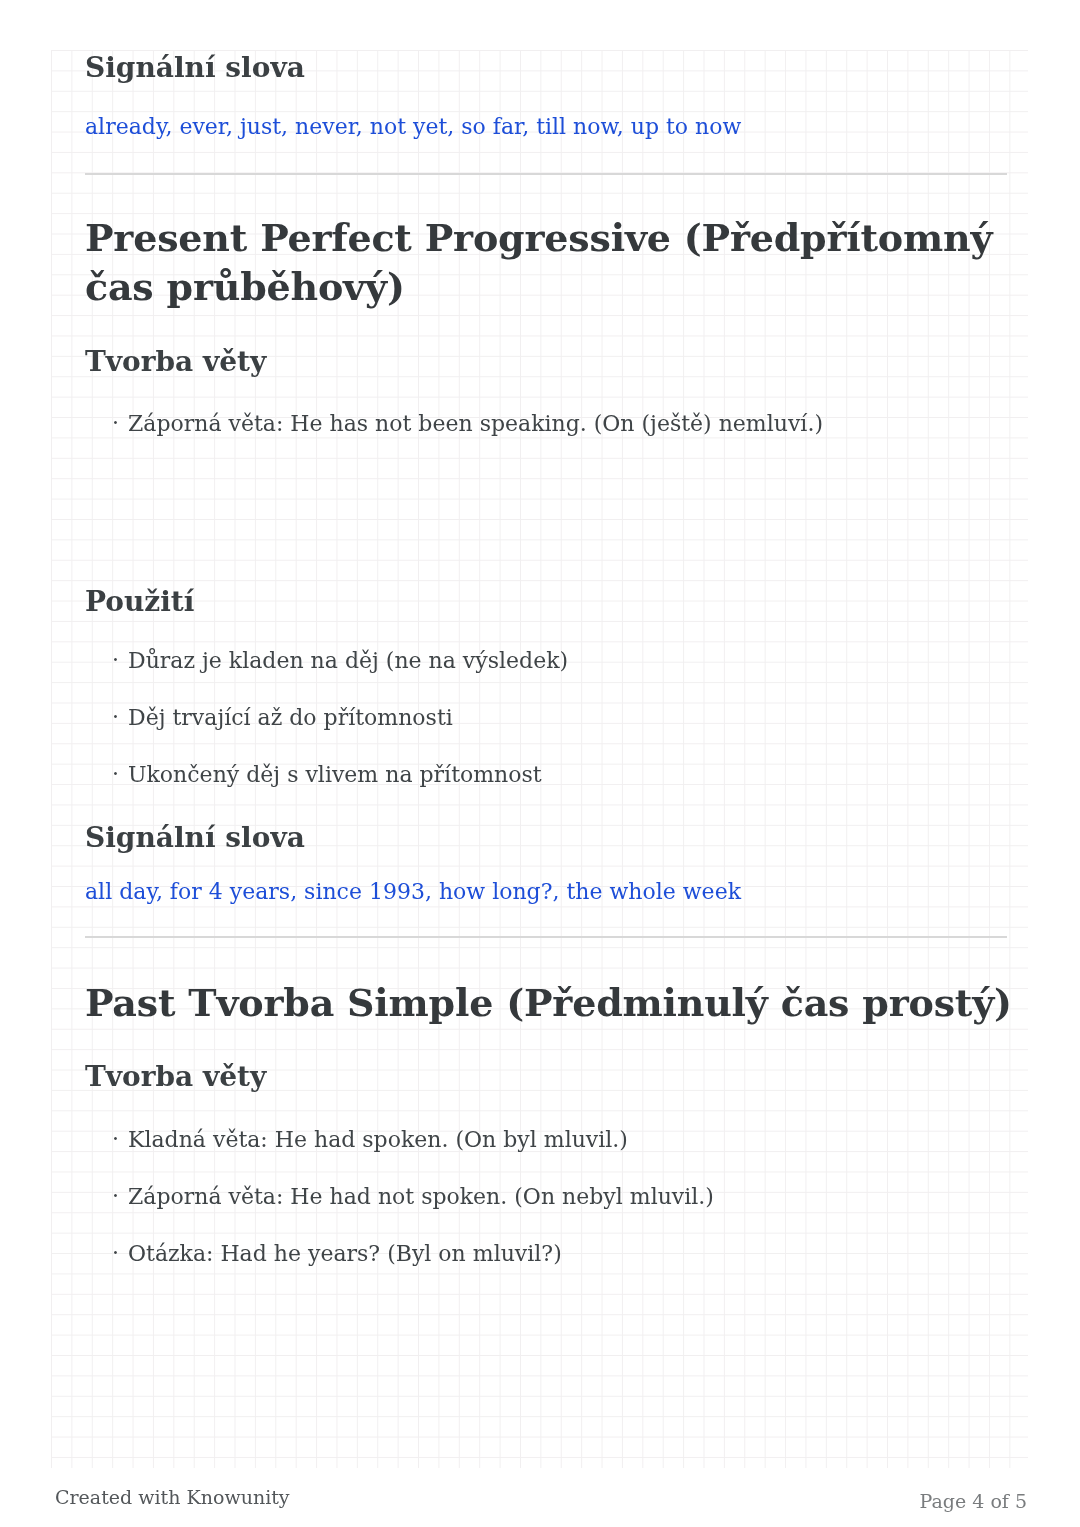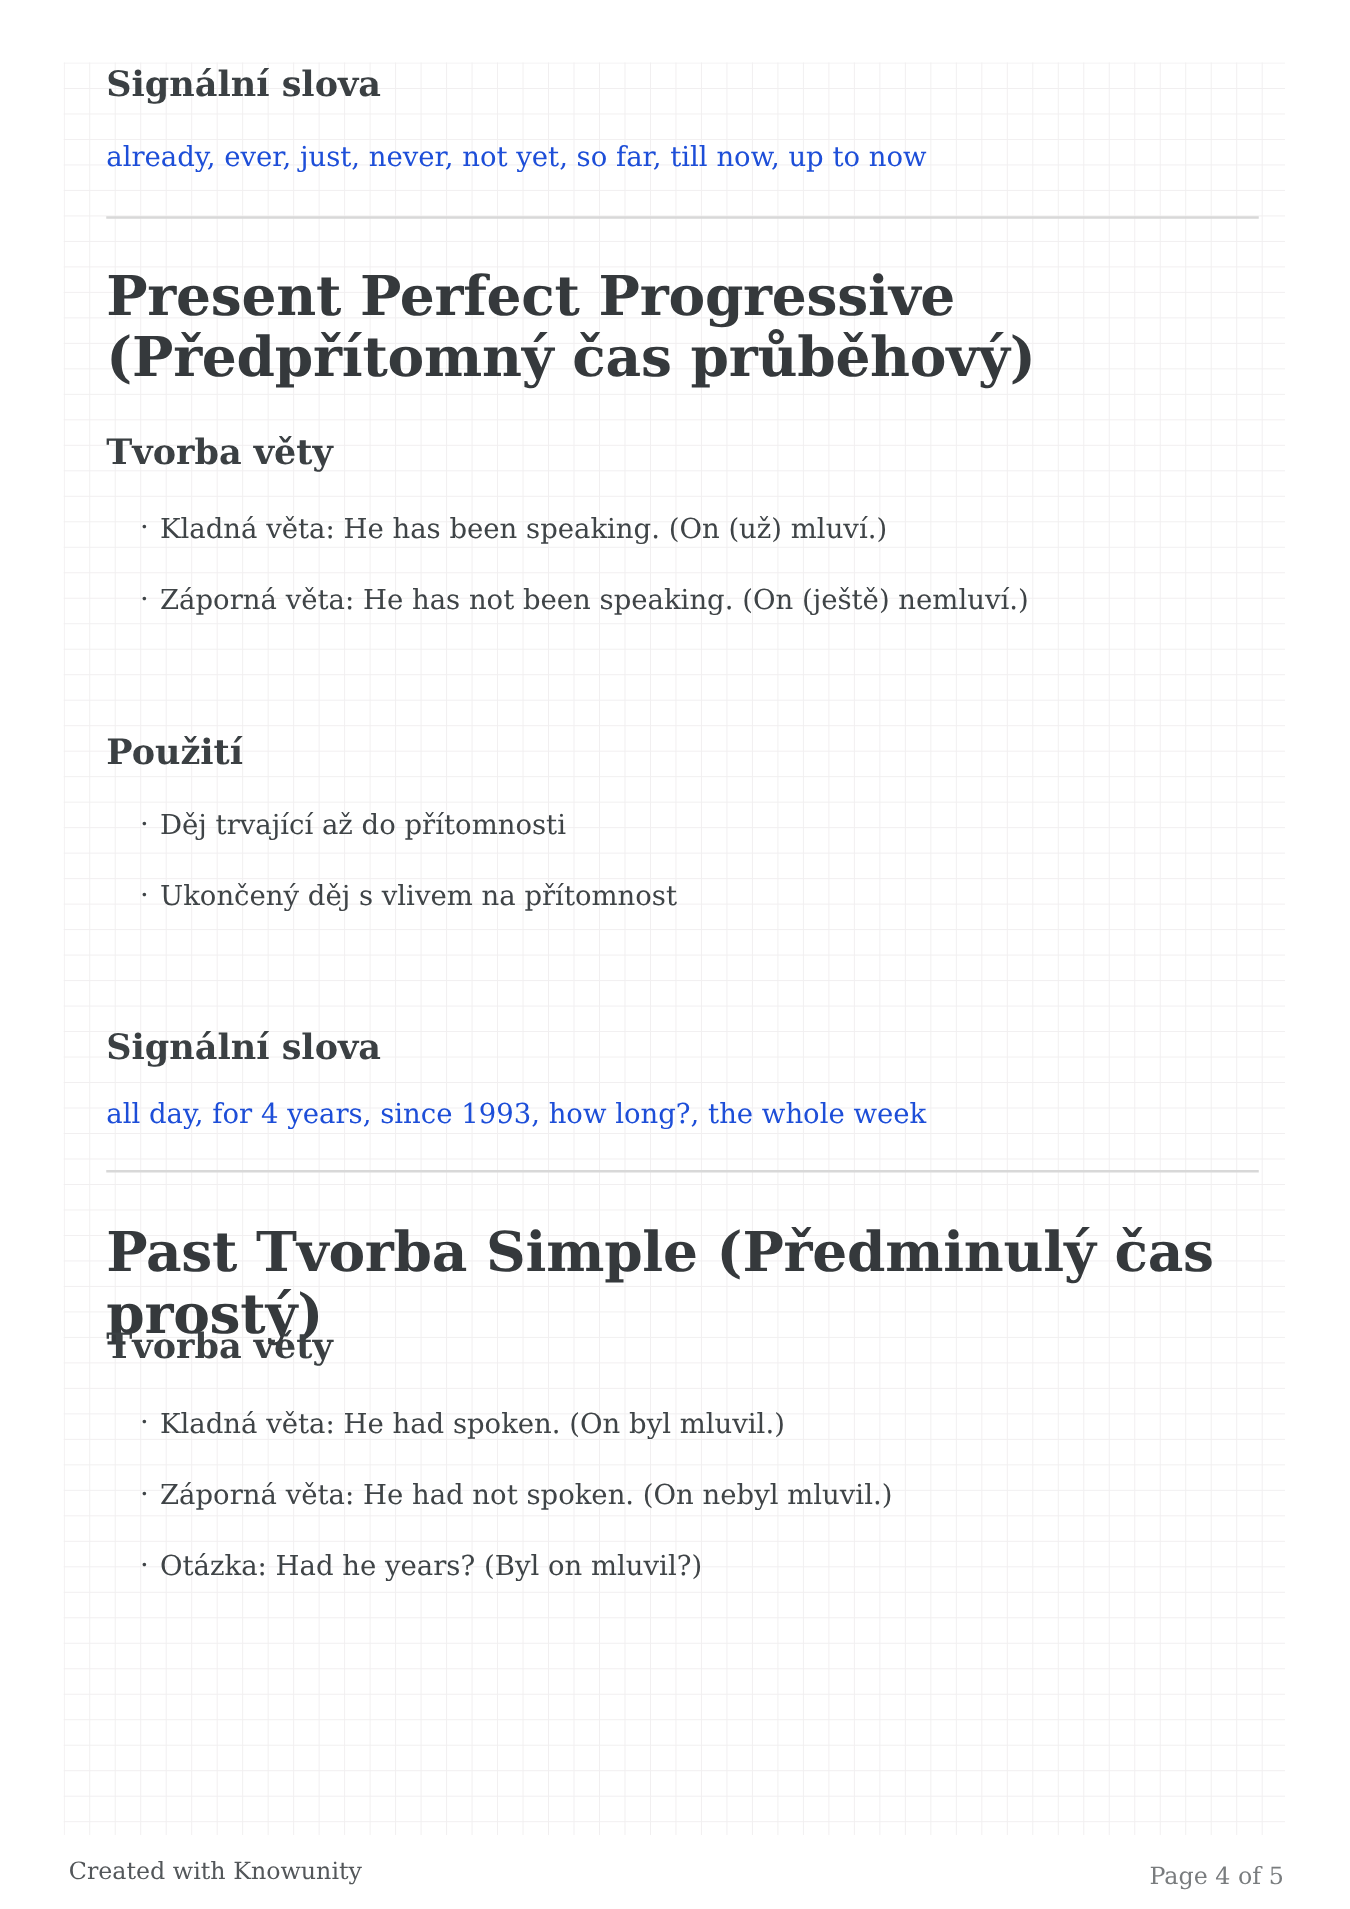--- a/index.html
+++ b/index.html
@@ -22,21 +22,21 @@
     height: 1418px;
     background-image:
       linear-gradient(to right, #f1eff0 1px, transparent 1px),
       linear-gradient(to bottom, #f1eff0 1px, transparent 1px);
     background-size: 20.4px 20.4px;
     background-position: 0 0;
   }
   .abs { position: absolute; left: 85px; width: 935px; }
   h2.tense-title {
     margin: 0;
-    font-size: 44px;
+    font-size: 38px;
     line-height: 49px;
     font-weight: bold;
     color: #35393c;
     letter-spacing: -0.2px;
   }
   h3.sub-heading {
     margin: 0;
     font-size: 28px;
     line-height: 36px;
     font-weight: bold;
@@ -100,27 +100,27 @@
   <h3 class="sub-heading abs" style="top:50px">Signální slova</h3>
   <p class="body-text abs" style="top:112px">already, ever, just, never, not yet, so far, till now, up to now</p>
 
   <div class="divider abs" style="top:173px"></div>
 
   <h2 class="tense-title abs" style="top:213px">Present Perfect Progressive (Předpřítomný čas průběhový)</h2>
 
   <h3 class="sub-heading abs" style="top:344px">Tvorba věty</h3>
 
   <ul class="bullet-list abs" style="top:410px">
-    <li>Kladná věta: He has been speaking. (On (už) mluví.)</li>
     <li>Záporná věta: He has not been speaking. (On (ještě) nemluví.)</li>
   </ul>
 
   <h3 class="sub-heading abs" style="top:584px">Použití</h3>
 
   <ul class="bullet-list abs" style="top:647px">
+    <li>Důraz je kladen na děj (ne na výsledek)</li>
     <li>Děj trvající až do přítomnosti</li>
     <li>Ukončený děj s vlivem na přítomnost</li>
   </ul>
 
   <h3 class="sub-heading abs" style="top:820px">Signální slova</h3>
   <p class="body-text abs" style="top:877px">all day, for 4 years, since 1993, how long?, the whole week</p>
 
   <div class="divider abs" style="top:936px"></div>
 
   <h2 class="tense-title abs" style="top:978px">Past Tvorba Simple (Předminulý čas prostý)</h2>

